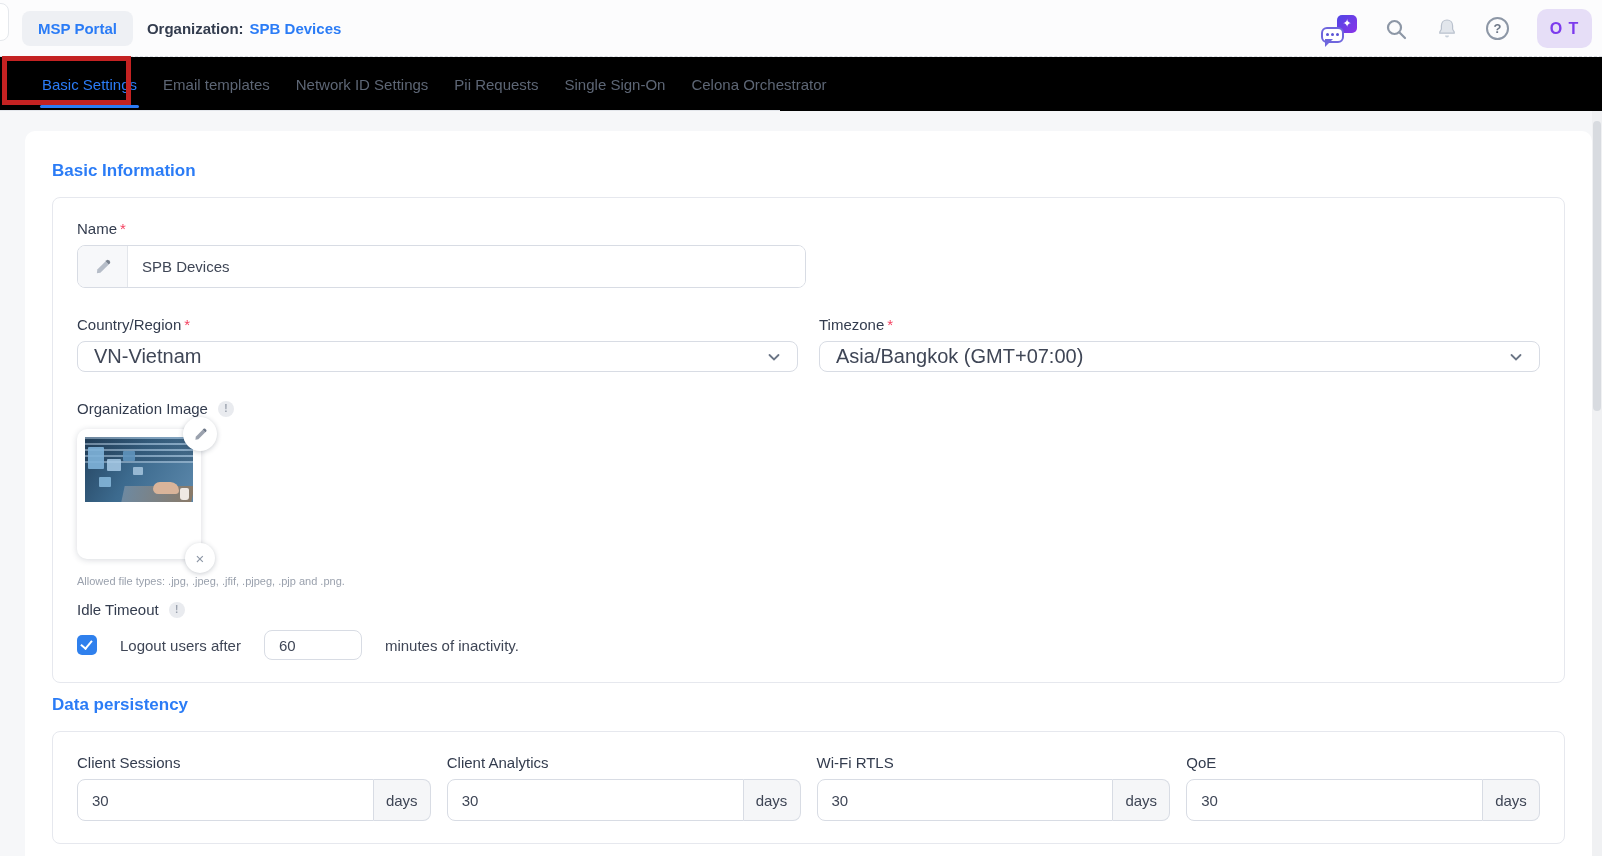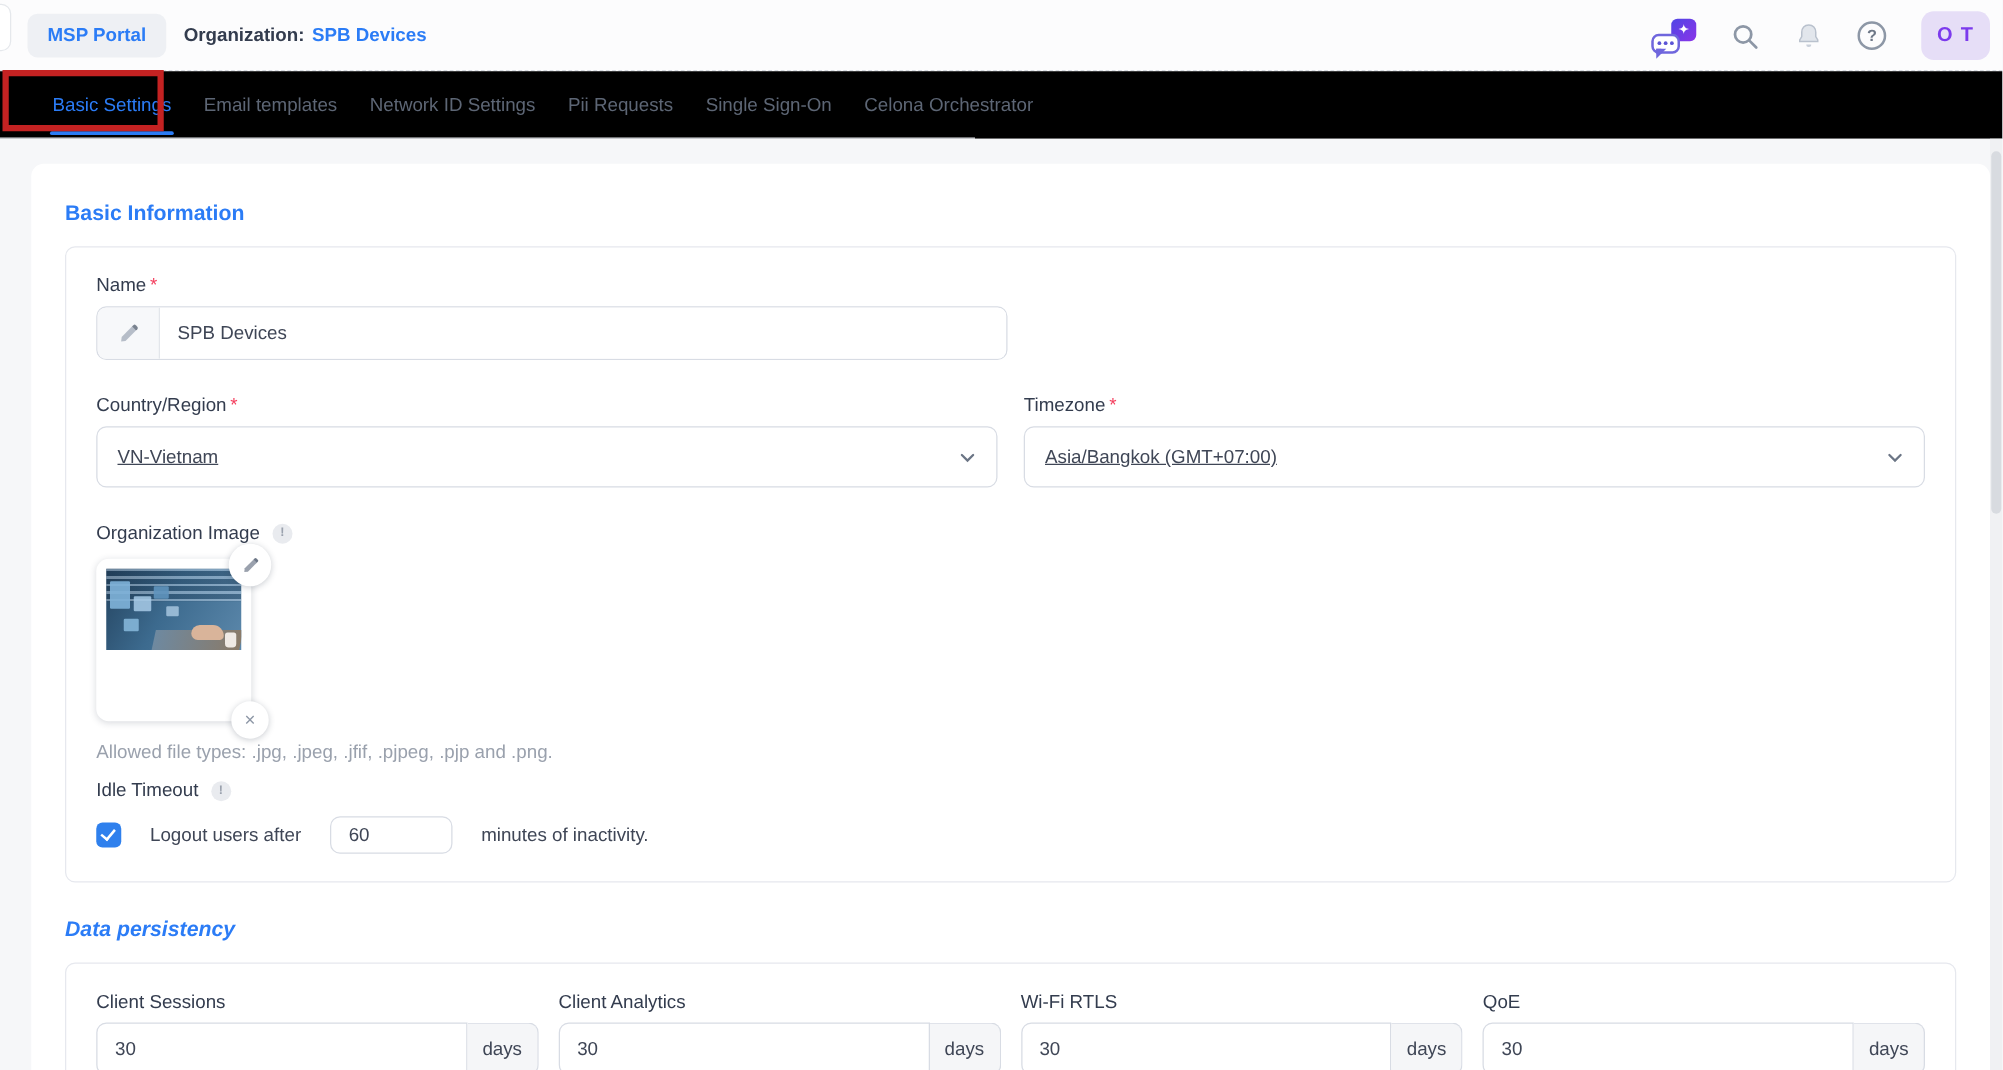--- a/index.html
+++ b/index.html
@@ -65,23 +65,23 @@
   .req { color:#f43f5e; margin-left:3px; }
 
   .name-wrap { display:flex; width:729px; height:43px; border:1px solid #d8dce4;
     border-radius:8px; overflow:hidden; background:#fff; }
   .name-prefix { width:50px; background:#f7f8fa; border-right:1px solid #e3e6eb;
     display:flex; align-items:center; justify-content:center; }
   .name-input { flex:1; border:none; outline:none; padding:0 14px; font-size:15px;
     color:#3f4656; font-family:inherit; background:#fff; }
 
   .two-col { display:grid; grid-template-columns:1fr 1fr; gap:21px; margin-top:28px; }
-  .select { height:49px; border:1px solid #d8dce4; border-radius:8px; display:flex;
-    align-items:center; padding:0 16px; font-size:15px; color:#3f4656; cursor:pointer;
-    justify-content:space-between; background:#fff;text-decoration:underline; }
+  .select { height:31px; border:1px solid #d8dce4; border-radius:8px; display:flex;
+    align-items:center; padding:0 16px; font-size:20px; color:#3f4656; cursor:pointer;
+    justify-content:space-between; background:#fff; }
 
   .label-row { display:flex; align-items:center; gap:10px; margin-top:28px; }
   .info-badge { width:16px; height:16px; border-radius:50%; background:#e9ebef;
     color:#9aa1ad; font-size:10px; font-weight:bold; display:flex; align-items:center;
     justify-content:center; }
 
   .img-card { position:relative; width:124px; height:130px; margin-top:12px;
     background:#fff; border-radius:10px; box-shadow:0 1px 6px rgba(40,50,70,.18); }
   .org-thumb { position:absolute; left:8px; top:8px; width:108px; height:65px;
     overflow:hidden; background:linear-gradient(120deg,#24435f,#3c6a8e 45%,#5c88ab); }
@@ -94,41 +94,41 @@
     background:#d9b49a; border-radius:8px 10px 4px 6px; }
   .mug { position:absolute; right:4px; bottom:2px; width:9px; height:12px;
     background:#efe9e4; border-radius:2px 2px 3px 3px; }
   .float-btn { position:absolute; background:#fff; border-radius:50%;
     box-shadow:0 1px 5px rgba(40,50,70,.25); display:flex; align-items:center;
     justify-content:center; cursor:pointer; }
   .edit-btn { width:34px; height:34px; right:-16px; top:-12px; }
   .close-btn { width:30px; height:30px; right:-14px; bottom:-14px;
     color:#8d97a6; font-size:15px; }
 
-  .allowed { font-size:15px; color:#9aa1ad; margin-top:16px; }
+  .allowed { font-size:11px; color:#9aa1ad; margin-top:16px; }
 
   .idle-row { display:flex; align-items:center; gap:23px; margin-top:12px; }
   .checkbox { width:20px; height:20px; background:#2f80ed; border-radius:5px;
     position:relative; cursor:pointer; flex:0 0 auto; }
   .checkbox:after { content:""; position:absolute; left:6px; top:3px; width:5px;
     height:9px; border:2px solid #fff; border-top:none; border-left:none;
     transform:rotate(40deg); }
   .idle-text { font-size:15px; color:#3f4656; }
   .minutes-input { width:98px; height:30px; border:1px solid #d8dce4; border-radius:8px;
     padding:0 14px; font-size:15px; color:#3f4656; outline:none; font-family:inherit; }
 
   .dp-grid { display:grid; grid-template-columns:repeat(4,1fr); gap:16px; }
   .unit-group { display:flex; height:42px; }
   .unit-input { flex:1; min-width:0; border:1px solid #d8dce4; border-radius:8px 0 0 8px;
     padding:0 14px; font-size:15px; color:#3f4656; outline:none; font-family:inherit; }
   .unit-suffix { width:57px; background:#f5f6f8; border:1px solid #d8dce4;
     border-left:none; border-radius:0 8px 8px 0; display:flex; align-items:center;
     justify-content:center; font-size:15px; color:#3f4656; }
 
-  .mt28 { margin-top:28px;font-style:italic; }
+  .mt28 { margin-top:12px; }
 </style>
 </head>
 <body>
 
 <div class="header">
   <div class="left-stub"></div>
   <div class="msp-chip">MSP Portal</div>
   <div class="org-wrap">
     <span>Organization:</span><span class="org-link">SPB Devices</span>
   </div>

